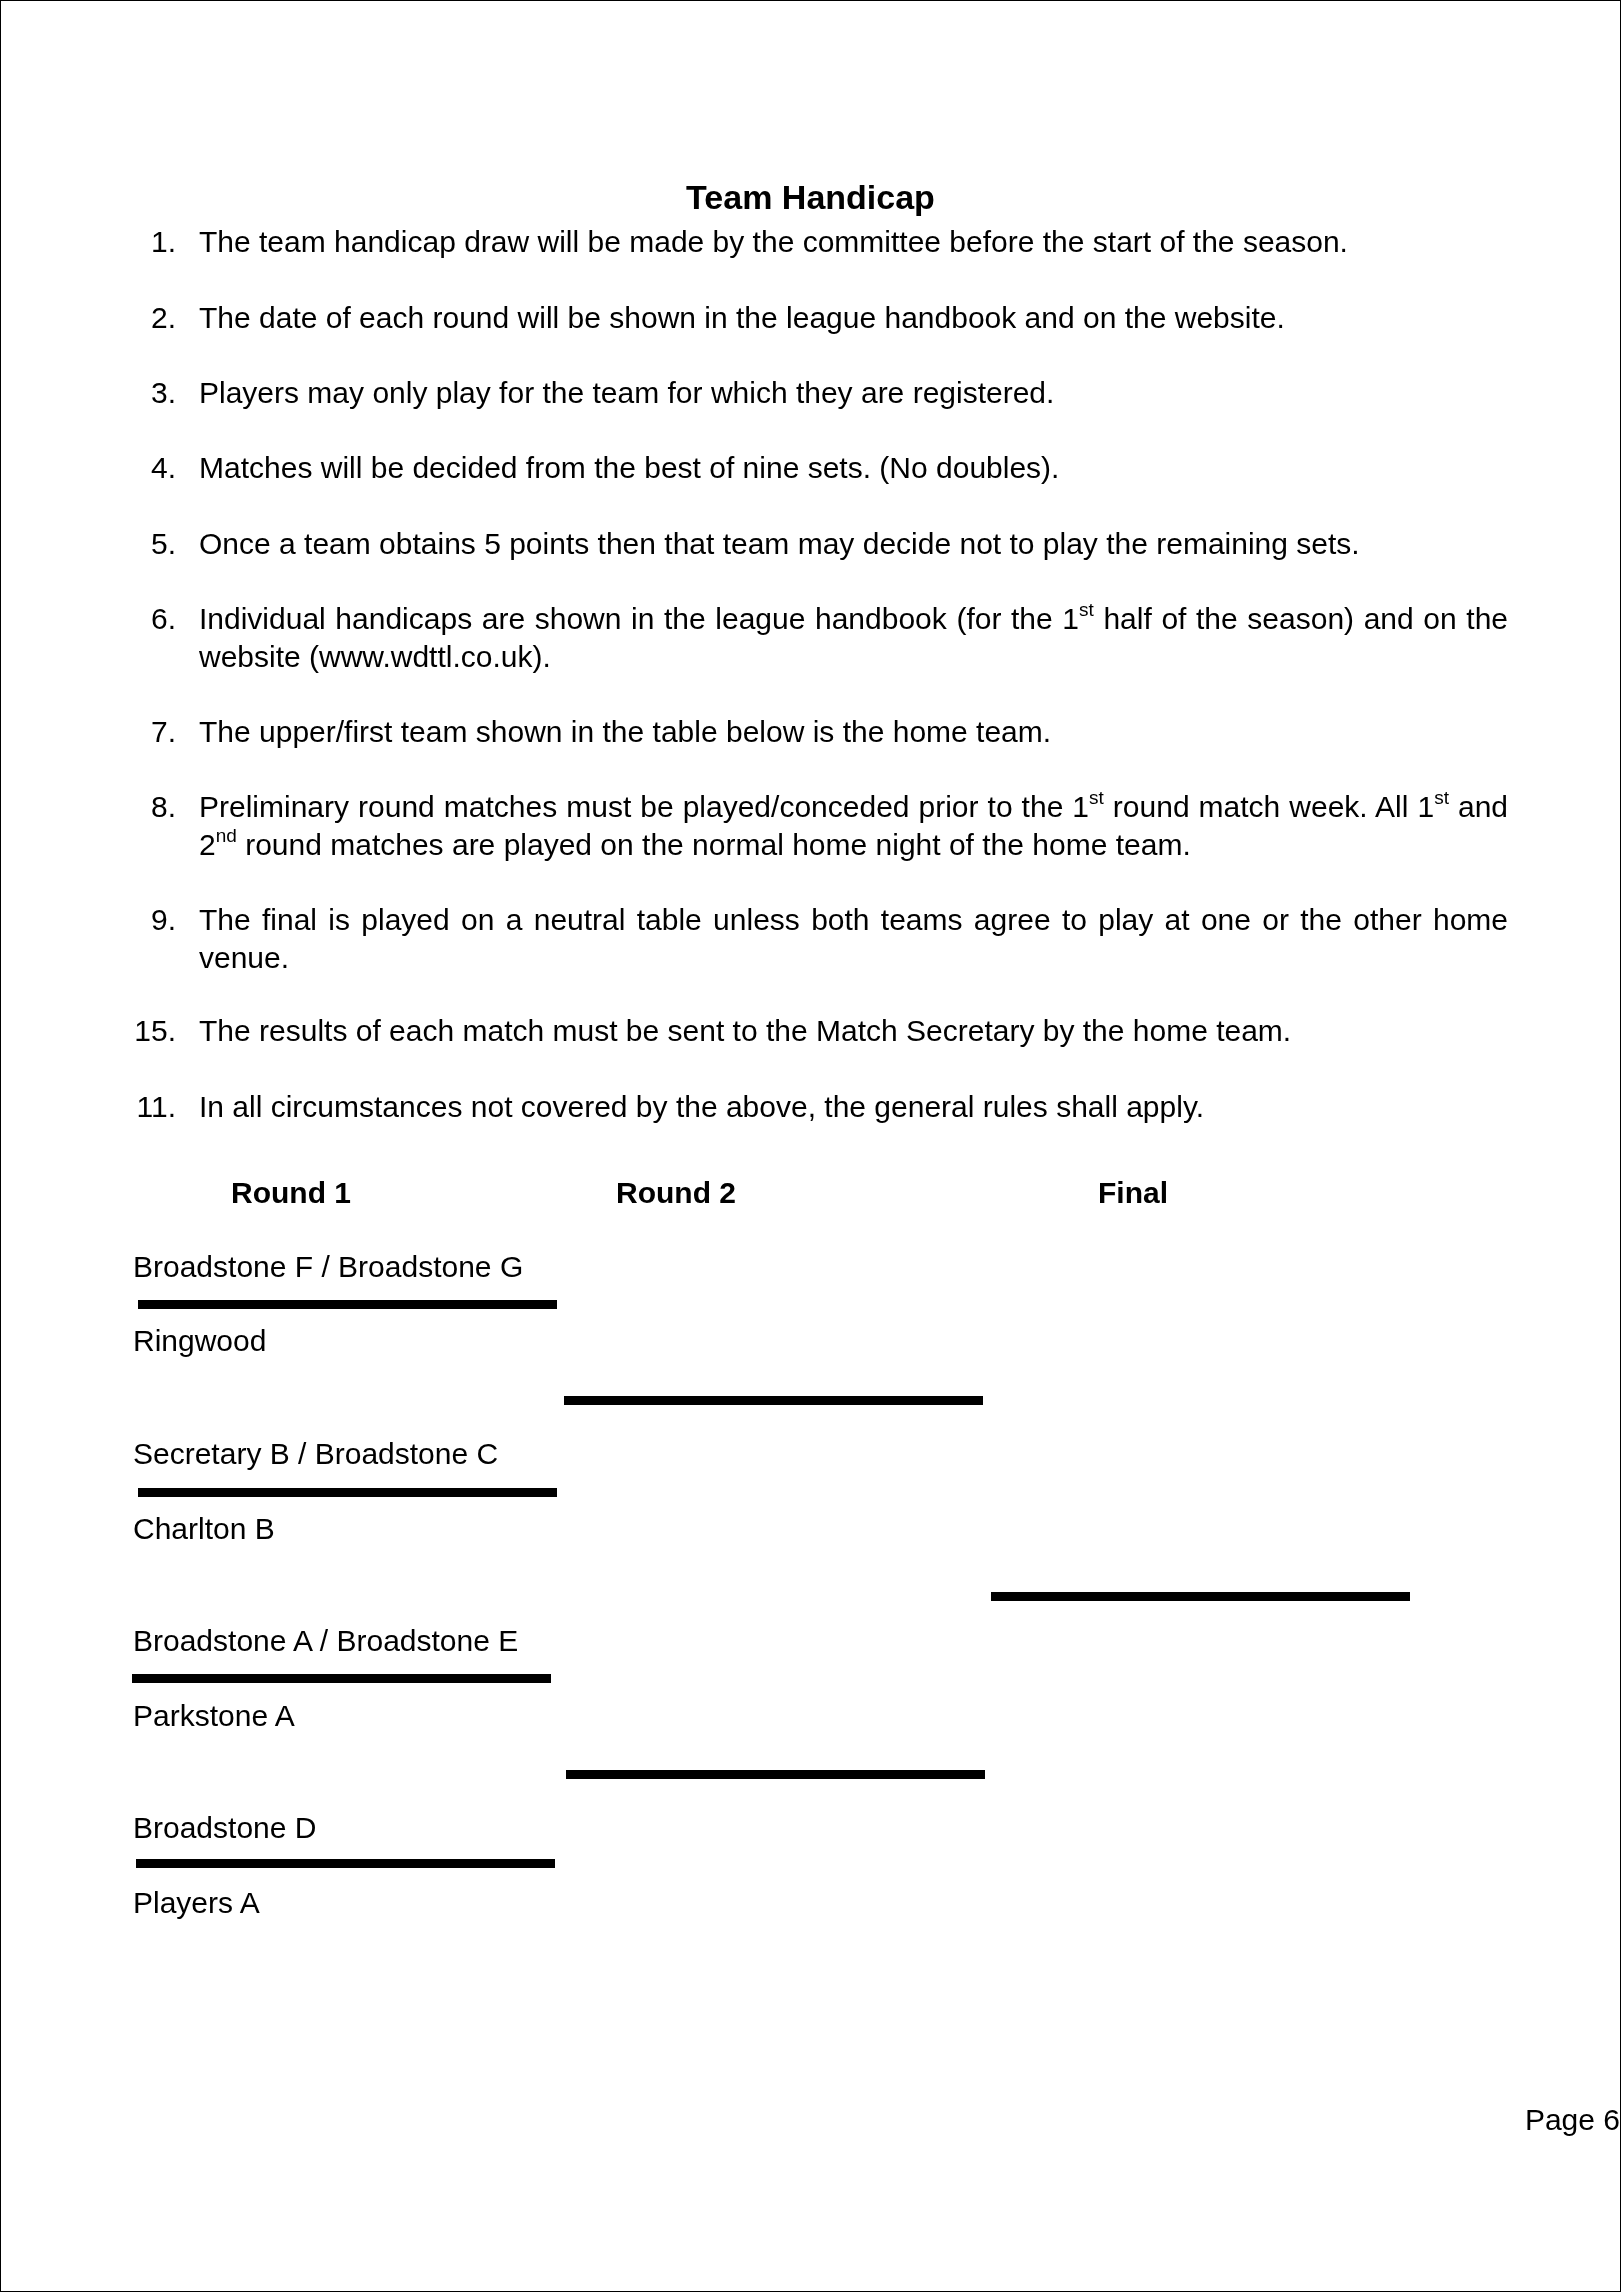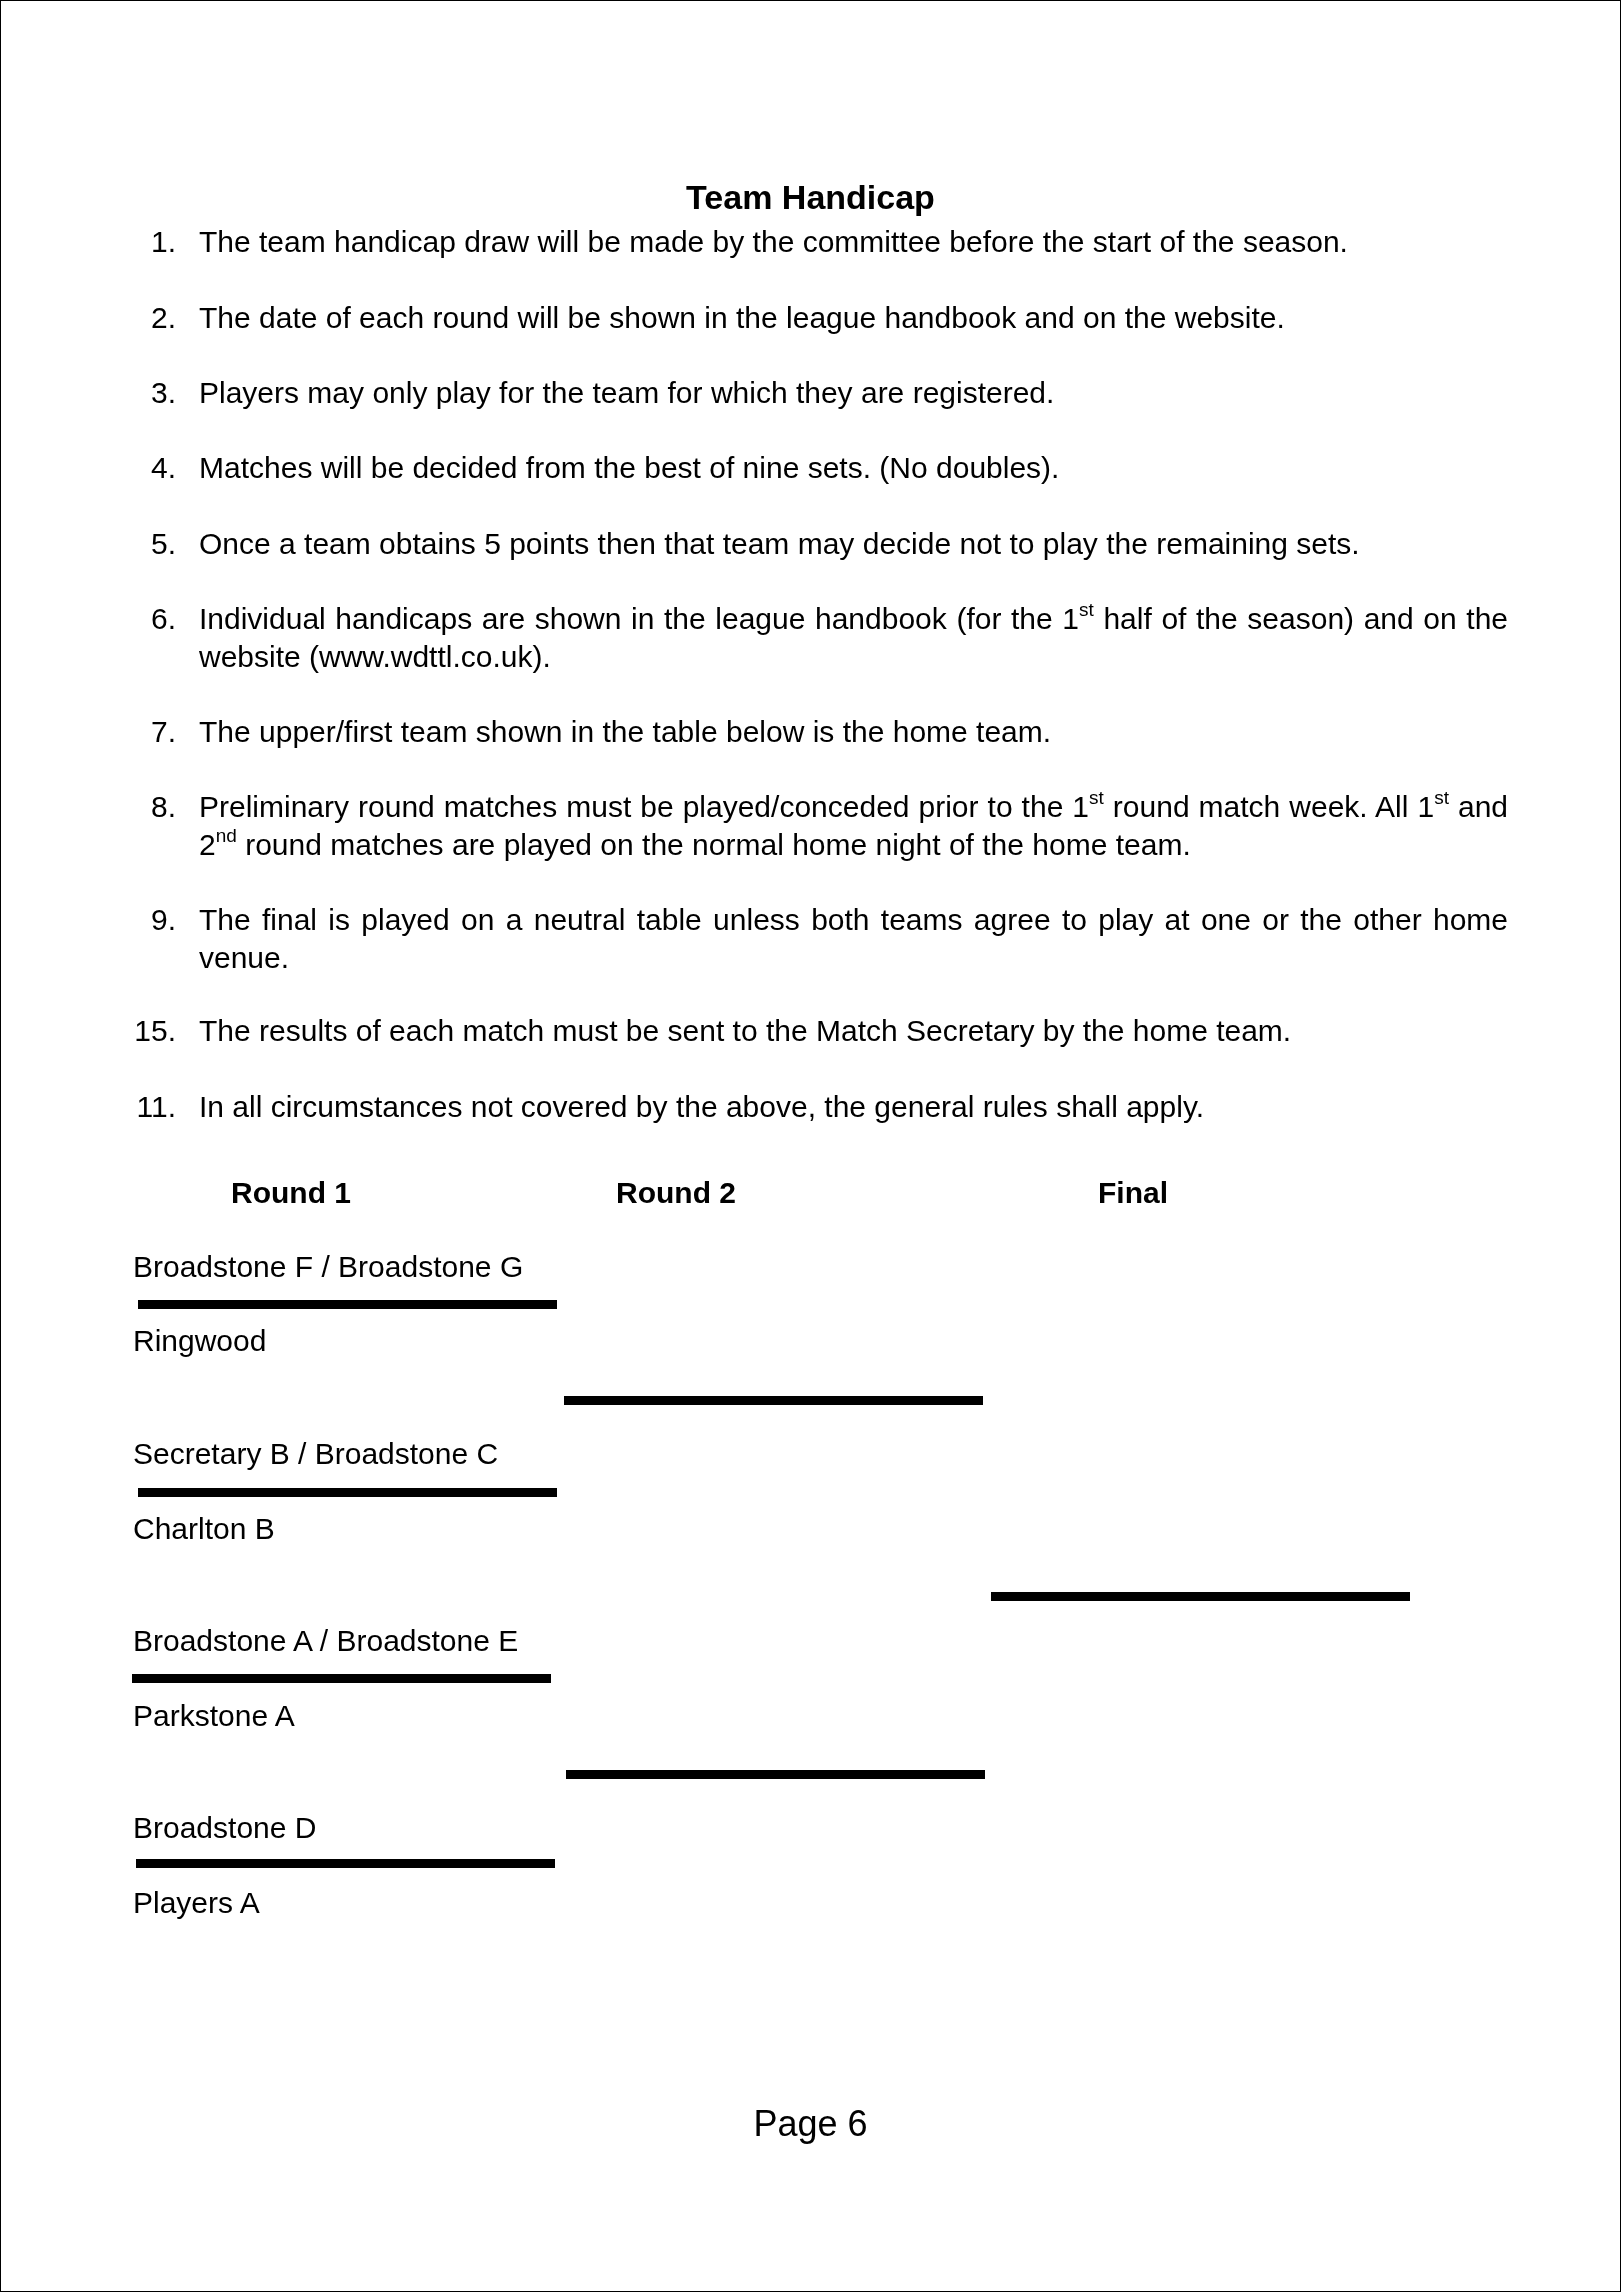--- a/index.html
+++ b/index.html
@@ -32,21 +32,21 @@
       position: absolute; font-weight: bold; font-size: 30px; top: 1175px;
     }
     .team {
       position: absolute; left: 132px; font-size: 30px; line-height: 38px;
     }
     .bar {
       position: absolute; height: 8.5px; background: #000;
     }
     .footer {
       position: absolute; left: 0; width: 100%; top: 2102px;
-      text-align: center; font-size: 36px;
+      text-align: right; font-size: 30px;
     }
   </style>
 </head>
 <body>
 
 <div class="page">
 
   <div class="title">Team Handicap</div>
 
   <div class="rule" style="top:222px;">

